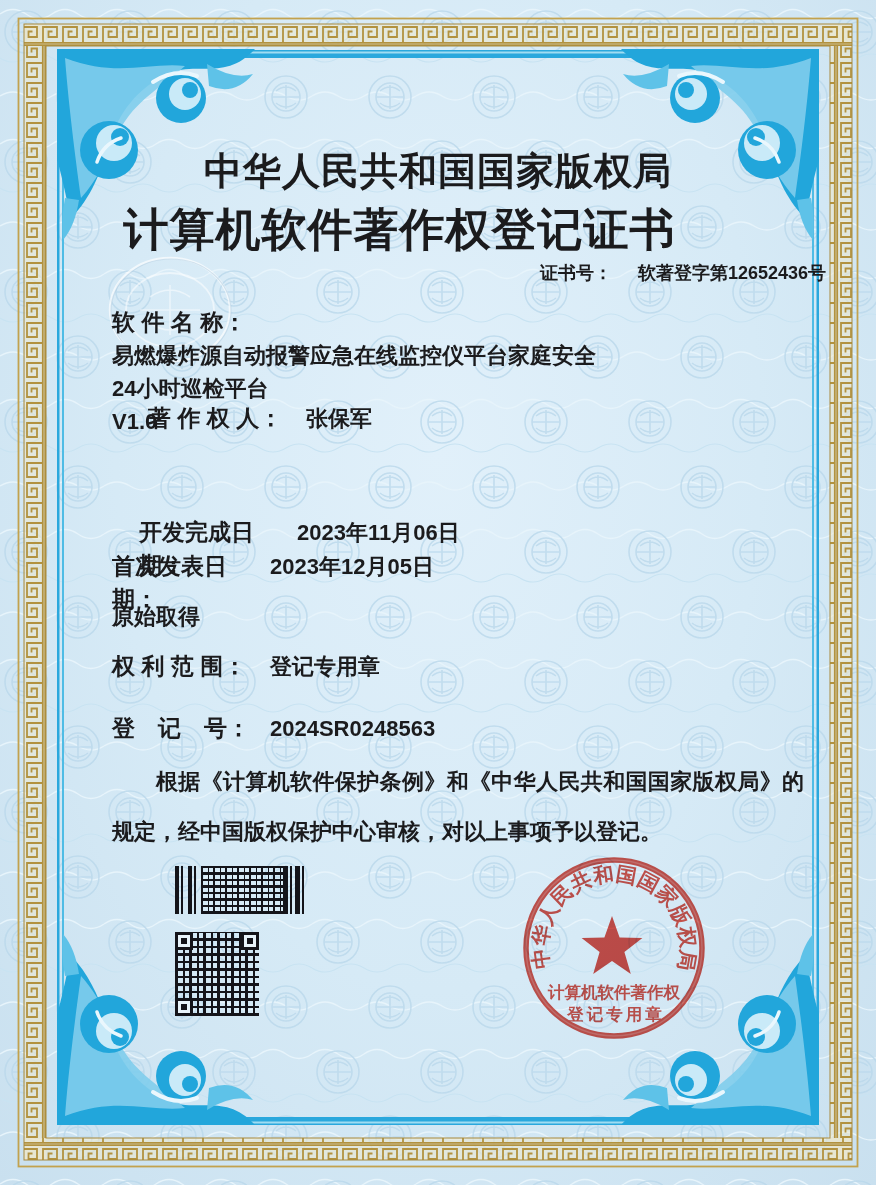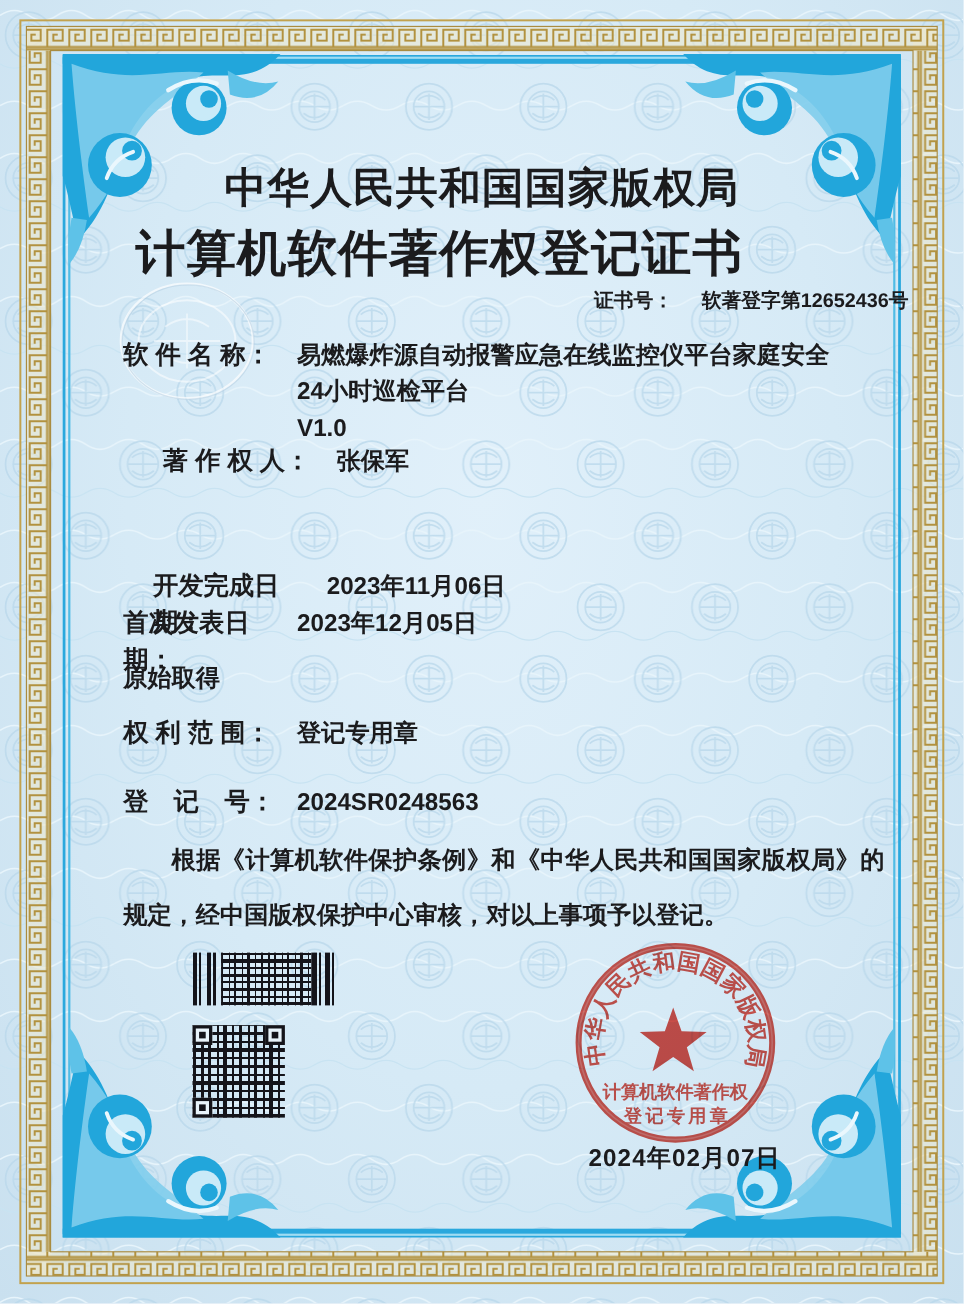--- a/index.html
+++ b/index.html
@@ -123,21 +123,21 @@
     <use href="#flourish" transform="translate(819,1122) scale(-1,-1)"></use>
   </svg>
 
   <div class="txt authority">中华人民共和国国家版权局</div>
   <div class="txt cert-title">计算机软件著作权登记证书</div>
   <div class="txt certno">
     <span>证书号：</span>
     <span>软著登字第12652436号</span>
   </div>
 
-  <div class="row" style="top:306px;">
+  <div class="row" style="top:306px;flex-direction:column;">
     <span class="label">软 件 名 称：</span>
     <span class="value">
       <span style="display:block">易燃爆炸源自动报警应急在线监控仪平台家庭安全</span>
       <span style="display:block">24小时巡检平台</span>
       <span style="display:block">V1.0</span>
     </span>
   </div>
   <div class="row" style="top:402px;margin-left:36px;">
     <span class="label">著 作 权 人：</span>
     <span class="value">张保军</span>
@@ -180,15 +180,14 @@
     <circle cx="110" cy="110" r="88" fill="none" stroke="#e88078" stroke-width="1.5" opacity=".6"></circle>
     <path d="M108,78 L100.4,99.5 L77.6,100.1 L95.6,114 L89.2,135.9 L108,123 L126.8,135.9 L120.4,114 L138.4,100.1 L115.6,99.5 Z" fill="#dc423a"></path>
     <path id="sealArc" d="M45.9,129.6 A67,67 0 1 1 174.1,129.6" fill="none"></path>
     <text font-size="20.5" font-weight="700" fill="#d9463d" letter-spacing="1">
       <textPath href="#sealArc" startOffset="0" textLength="252" lengthAdjust="spacing">中华人民共和国国家版权局</textPath>
     </text>
     <text x="110" y="160" text-anchor="middle" font-size="16.5" font-weight="700" fill="#d9463d">计算机软件著作权</text>
     <text x="112" y="182" text-anchor="middle" font-size="16.5" font-weight="700" fill="#d9463d" letter-spacing="3">登记专用章</text>
   </svg>
 
-  <div class="txt issue-date">2024年02月07日</div>
 
 </div>
 
 </body></html>

